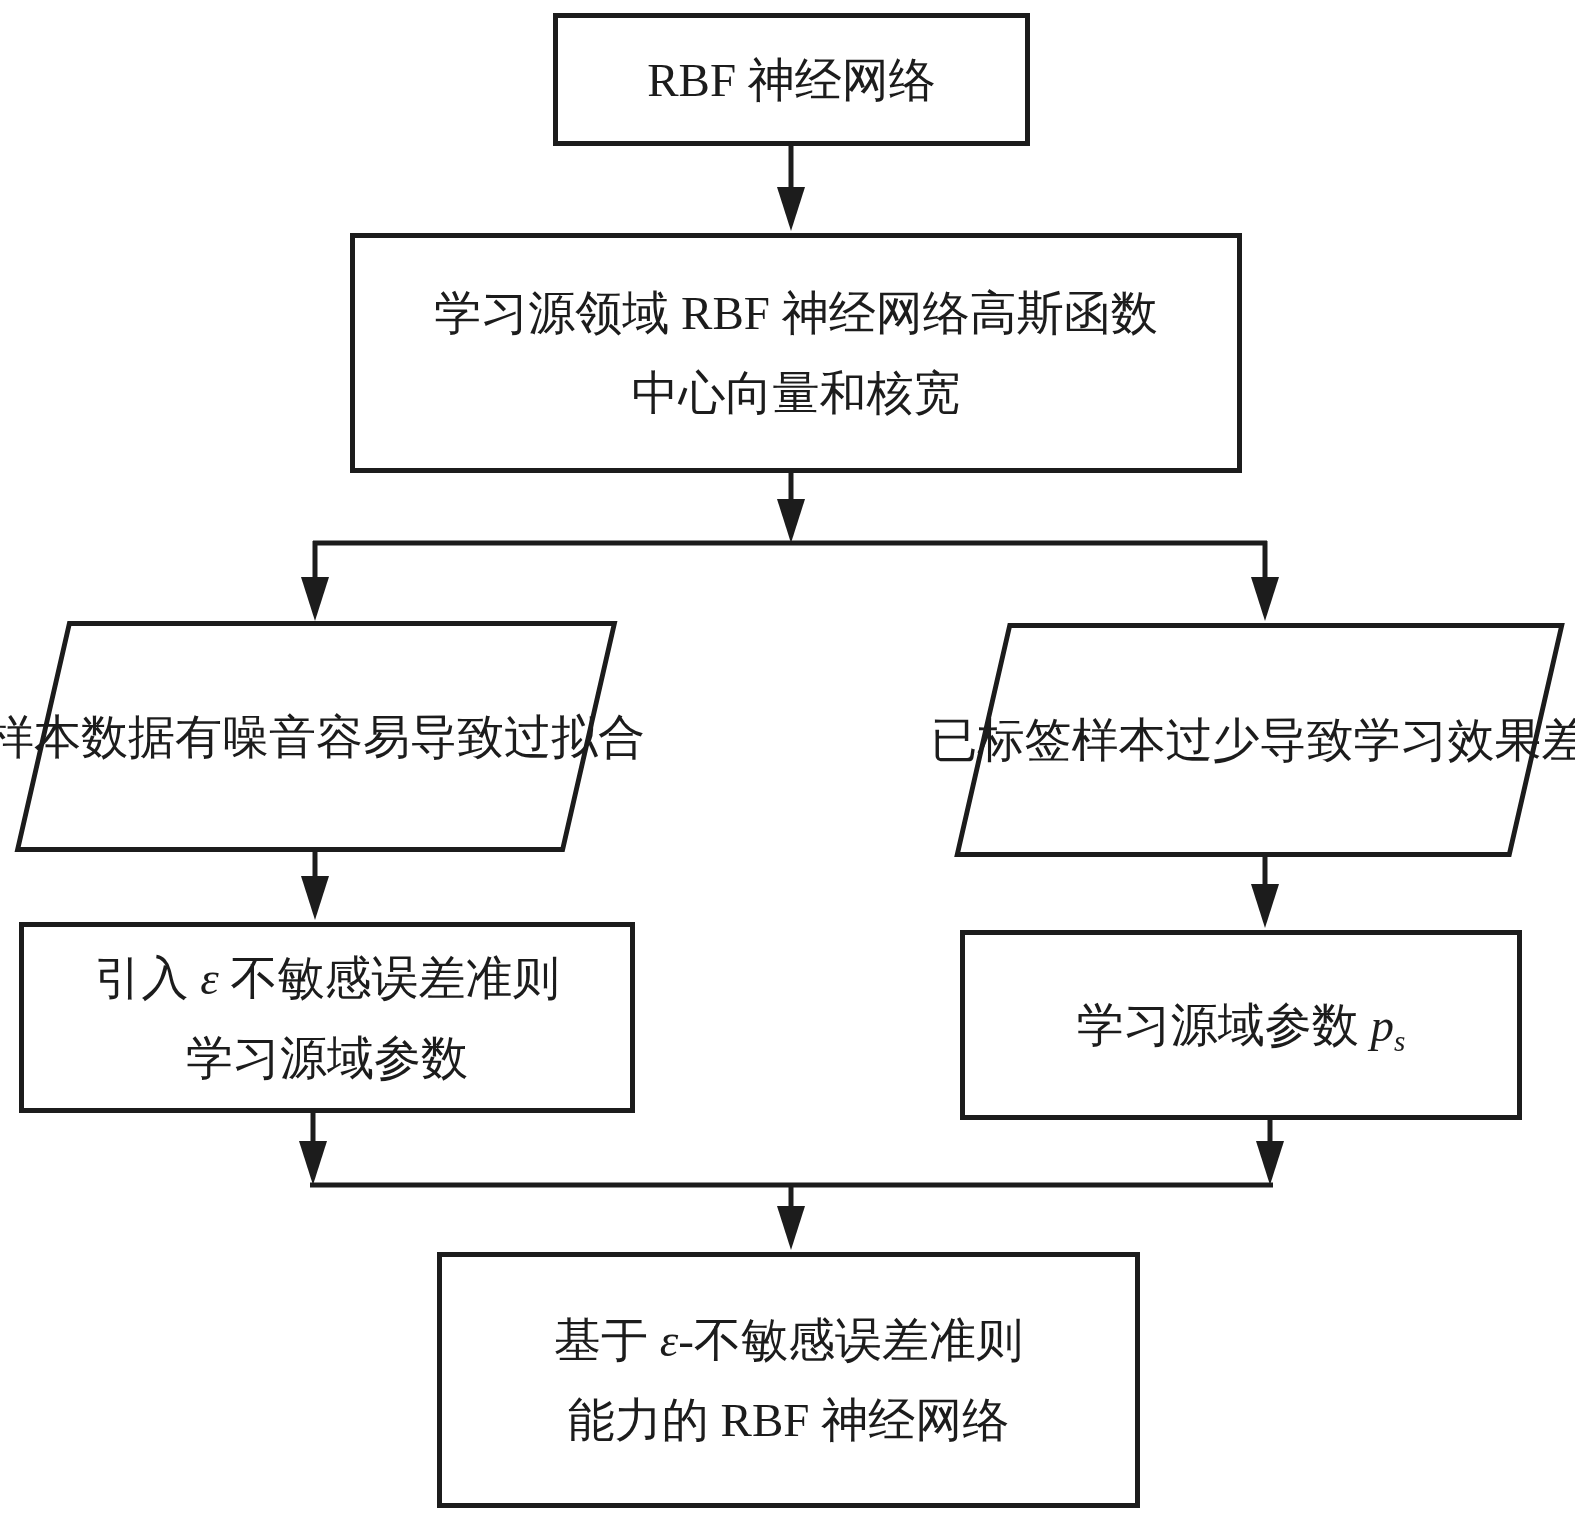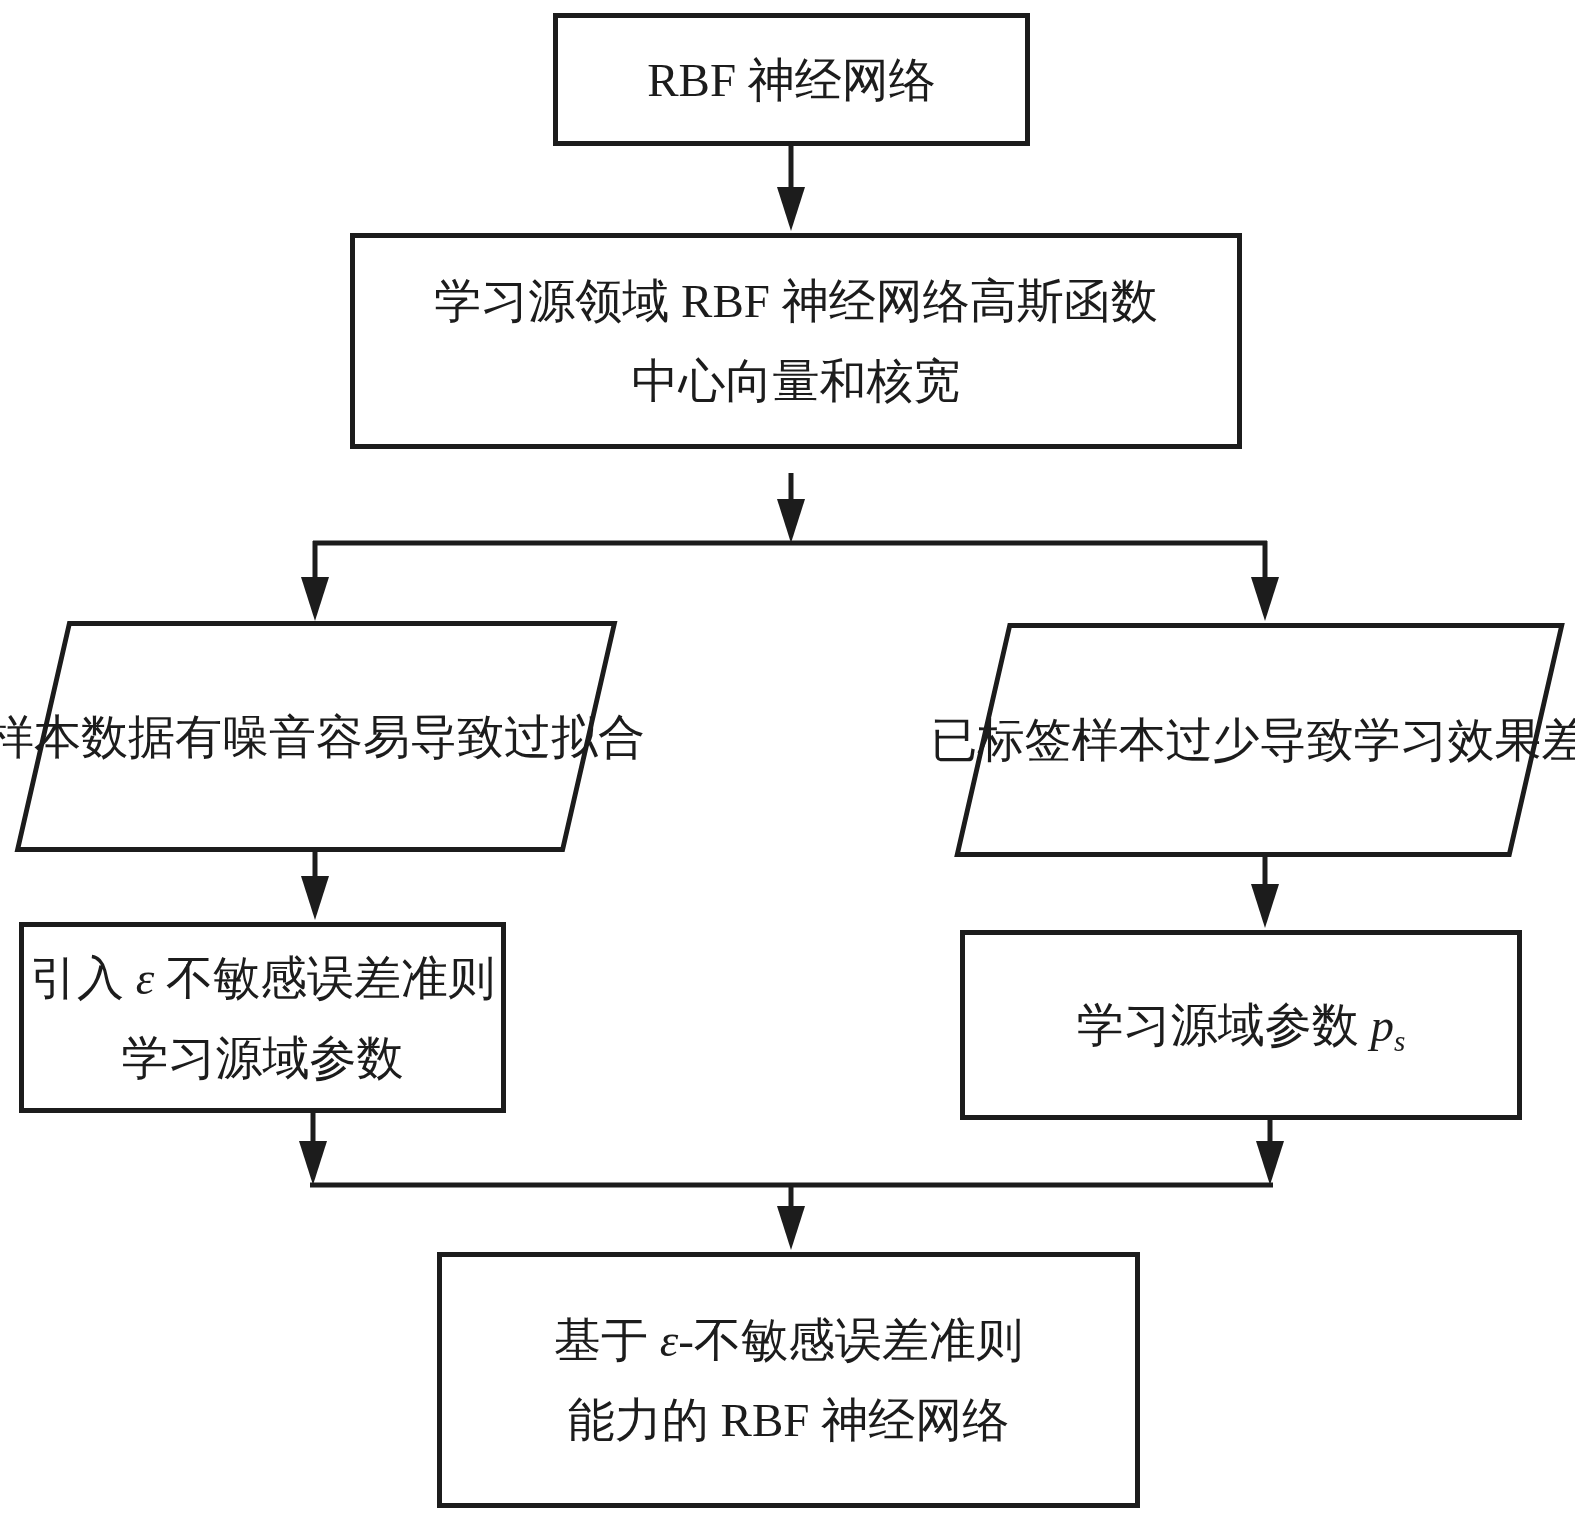--- a/index.html
+++ b/index.html
@@ -71,38 +71,38 @@
     <line x1="310" y1="1185" x2="1273" y2="1185"></line>
 
     <line x1="791" y1="1185" x2="791" y2="1208"></line>
     <polygon points="777,1206 805,1206 791,1250"></polygon>
   </svg>
 
   <div class="node" style="left:553px; top:5px; width:477px; height:133px;margin-top:8px;">
     <span class="line">RBF 神经网络</span>
   </div>
 
-  <div class="node" style="left:350px; top:233px; width:892px; height:216px;">
+  <div class="node" style="left:350px; top:233px; width:892px; height:240px;">
     <span class="line">学习源领域 RBF 神经网络高斯函数</span>
     <span class="line">中心向量和核宽</span>
   </div>
 
   <div class="para-shape" style="left:41px; top:621px; width:550px; height:231px;"></div>
   <div class="para-text" style="left:41px; top:621px; width:550px; height:231px;">
     <span class="line">样本数据有噪音</span>
     <span class="line">容易导致过拟合</span>
   </div>
 
   <div class="para-shape" style="left:981px; top:623px; width:557px; height:234px;"></div>
   <div class="para-text" style="left:981px; top:623px; width:557px; height:234px;">
     <span class="line">已标签样本过少</span>
     <span class="line">导致学习效果差</span>
   </div>
 
-  <div class="node" style="left:19px; top:922px; width:487px; height:191px;">
+  <div class="node" style="left:19px; top:922px; width:616px; height:191px;">
     <span class="line">
       <span>引入 </span><span class="it">ε</span><span> 不敏感误差准则</span>
     </span>
     <span class="line">学习源域参数</span>
   </div>
 
   <div class="node" style="left:960px; top:930px; width:562px; height:190px;">
     <span class="line">
       <span>学习源域参数 </span><span class="it">p</span><sub class="var-sub">s</sub>
     </span>

